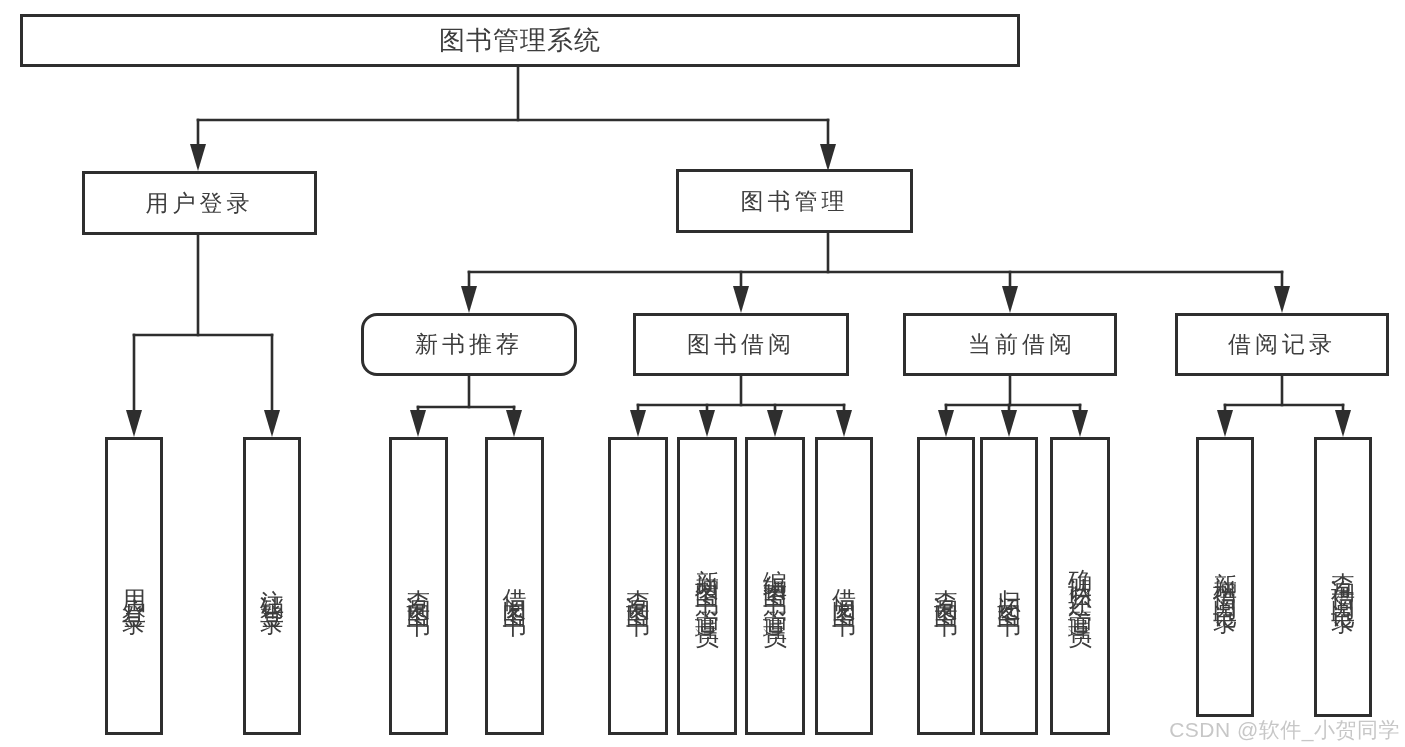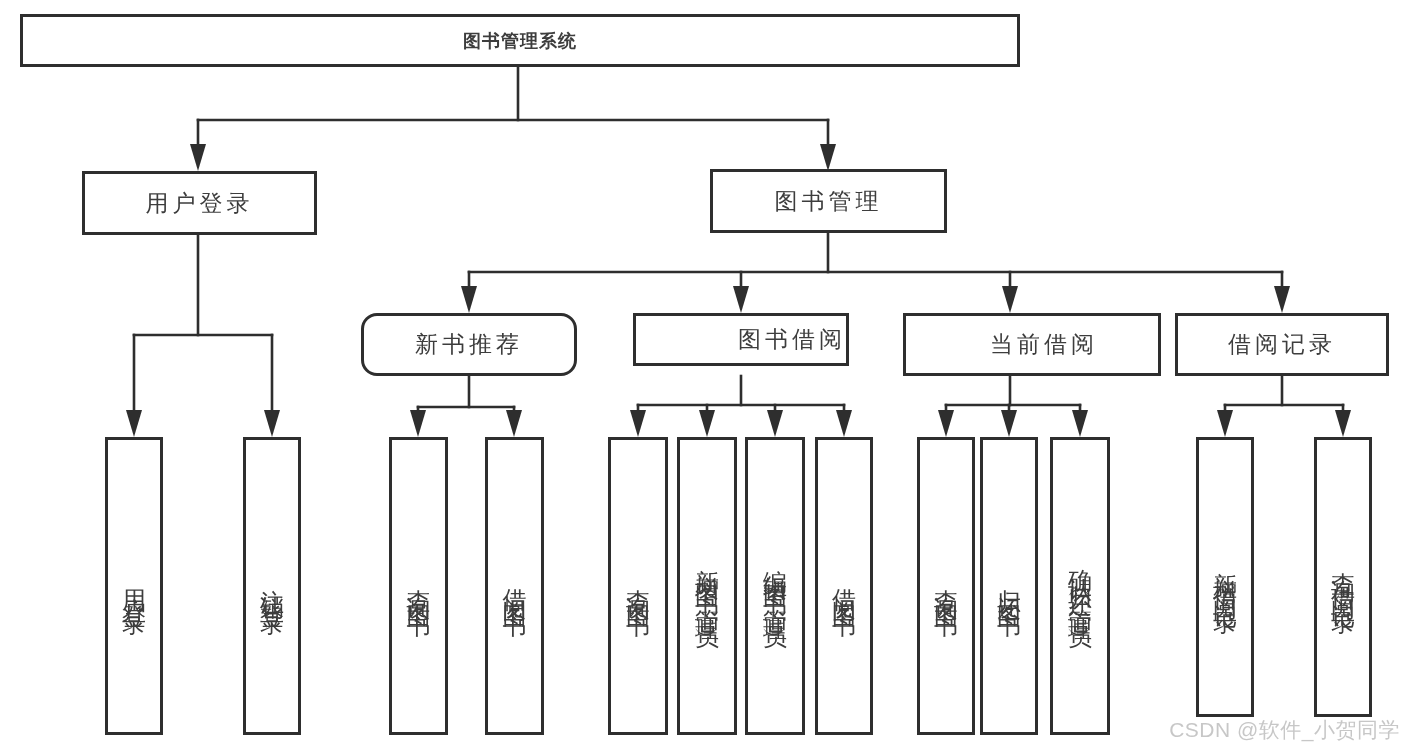--- a/index.html
+++ b/index.html
@@ -14,21 +14,21 @@
   .node{
     position:absolute;
     box-sizing:border-box;
     background:#ffffff;
     border:3px solid #2e2e2e;
     display:flex;
     align-items:center;
     justify-content:center;
     color:#3d3d3d;
   }
-  .node--title span{font-size:18px;letter-spacing:1px;font-weight:bold;}
+  .node--title span{font-size:26px;letter-spacing:1px;}
   .node--branch span{font-size:23px;letter-spacing:4px;}
   .vnode span{
     writing-mode:vertical-rl;
     text-orientation:mixed;
     font-size:24px;
     letter-spacing:8px;
     line-height:1;
     white-space:nowrap;
   }
   .watermark{
@@ -115,31 +115,31 @@
     </g>
   </svg>
 
   <div class="node node--title" style="left:20px;top:14px;width:1000px;height:53px;">
     <span>图书管理系统</span>
   </div>
 
   <div class="node node--branch" style="left:82px;top:171px;width:235px;height:64px;">
     <span>用户登录</span>
   </div>
-  <div class="node node--branch" style="left:710px;top:169px;width:237px;height:64px;">
+  <div class="node node--branch" style="left:676px;top:169px;width:237px;height:64px;">
     <span>图书管理</span>
   </div>
 
   <div class="node node--branch" style="left:361px;top:313px;width:216px;height:63px;border-radius:16px;">
     <span>新书推荐</span>
   </div>
-  <div class="node node--branch" style="left:633px;top:313px;width:216px;height:53px;justify-content:flex-end;">
+  <div class="node node--branch" style="left:633px;top:313px;width:216px;height:63px;">
     <span>图书借阅</span>
   </div>
-  <div class="node node--branch" style="left:903px;top:313px;width:258px;height:63px;padding-left:24px;">
+  <div class="node node--branch" style="left:903px;top:313px;width:214px;height:63px;padding-left:24px;">
     <span>当前借阅</span>
   </div>
   <div class="node node--branch" style="left:1175px;top:313px;width:214px;height:63px;">
     <span>借阅记录</span>
   </div>
 
   <div class="node vnode" style="left:105px;top:437px;width:58px;height:298px;">
     <span>用户登录</span>
   </div>
   <div class="node vnode" style="left:243px;top:437px;width:58px;height:298px;">

